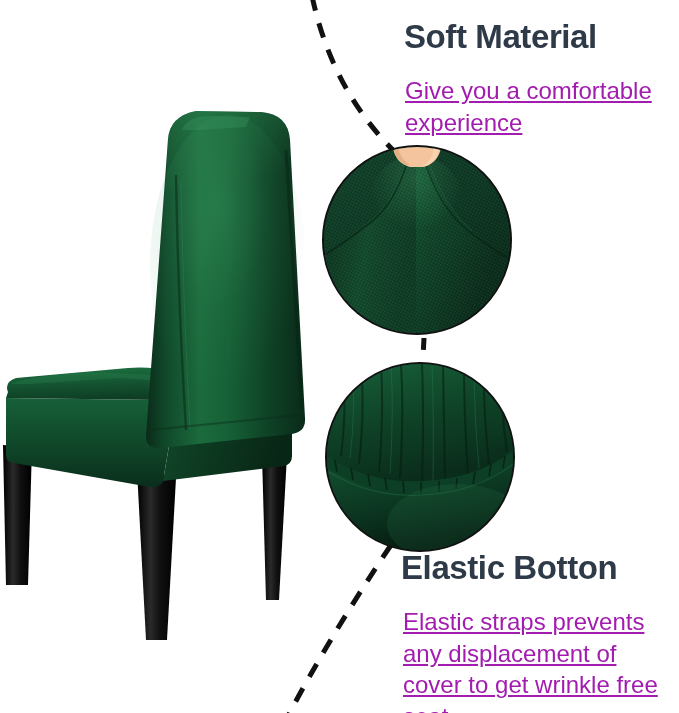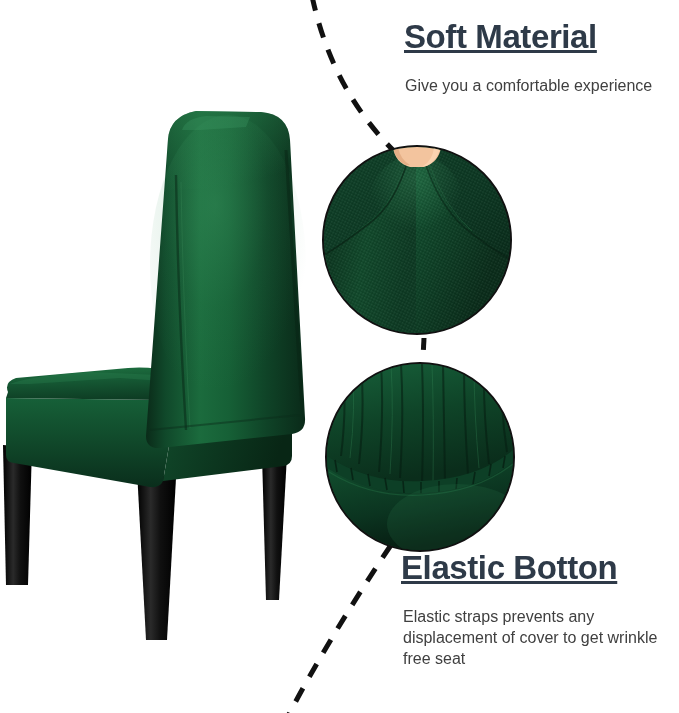--- a/index.html
+++ b/index.html
@@ -26,29 +26,29 @@
   }
   
   .heading {
     position: absolute;
     font-size: 33px;
     font-weight: bold;
     color: #2e3a48;
     letter-spacing: -0.4px;
     line-height: 1.05;
     white-space: nowrap;
-    text-decoration: underline;
   }
   .subtext {
     position: absolute;
-    font-size: 16px;
+    font-size: 24px;
     font-weight: normal;
-    color: #404040;
+    color: #a21caf;
     line-height: 1.32;
     width: 262px;
+    text-decoration: underline;
   }
   #heading-soft      { left: 404px; top: 20px; }
   #subtext-soft      { left: 405px; top: 75px; }
   #heading-elastic   { left: 401px; top: 551px; text-align: center; }
   #subtext-elastic   { left: 403px; top: 606px; }
 
   
   .detail-circle {
     position: absolute;
     border-radius: 50%;

